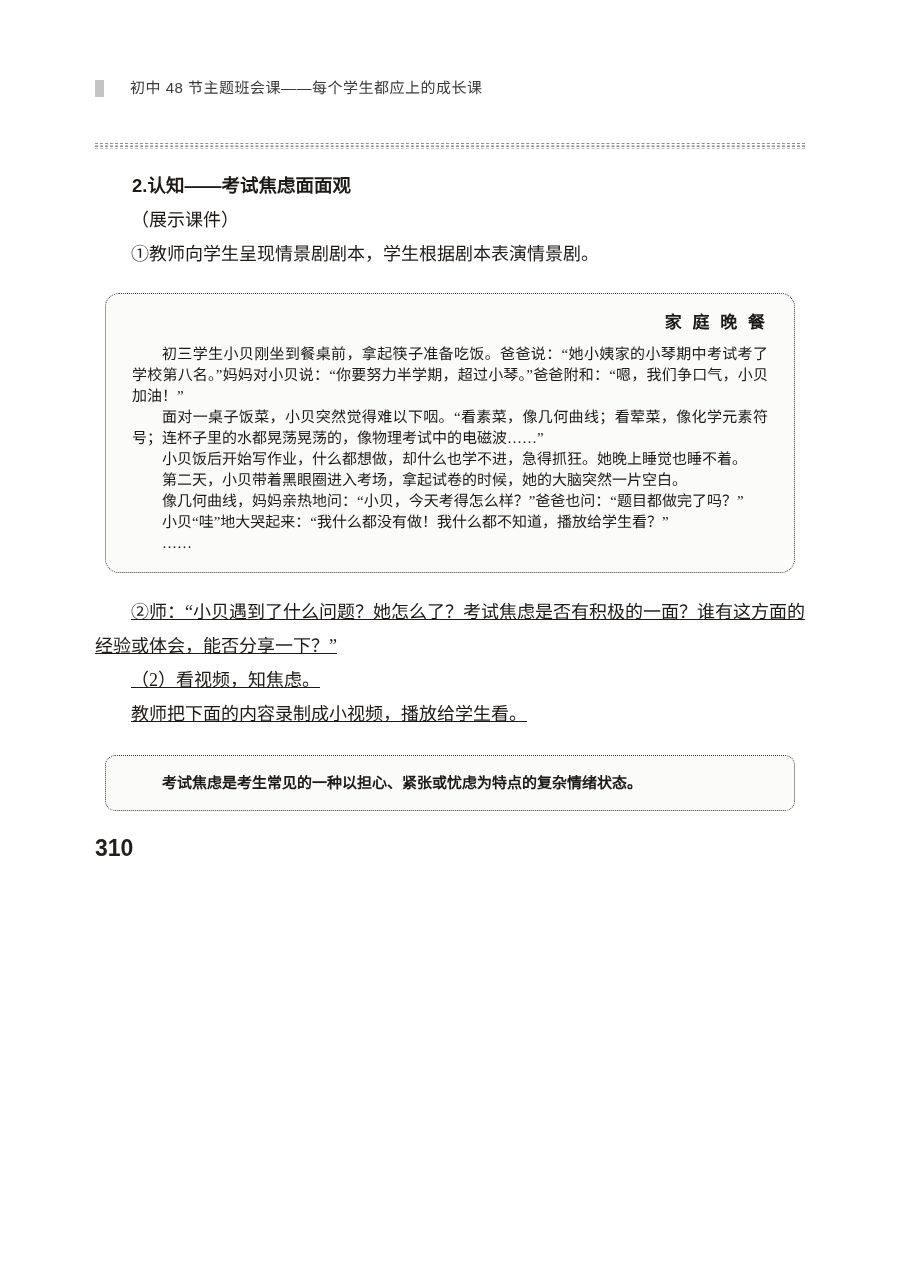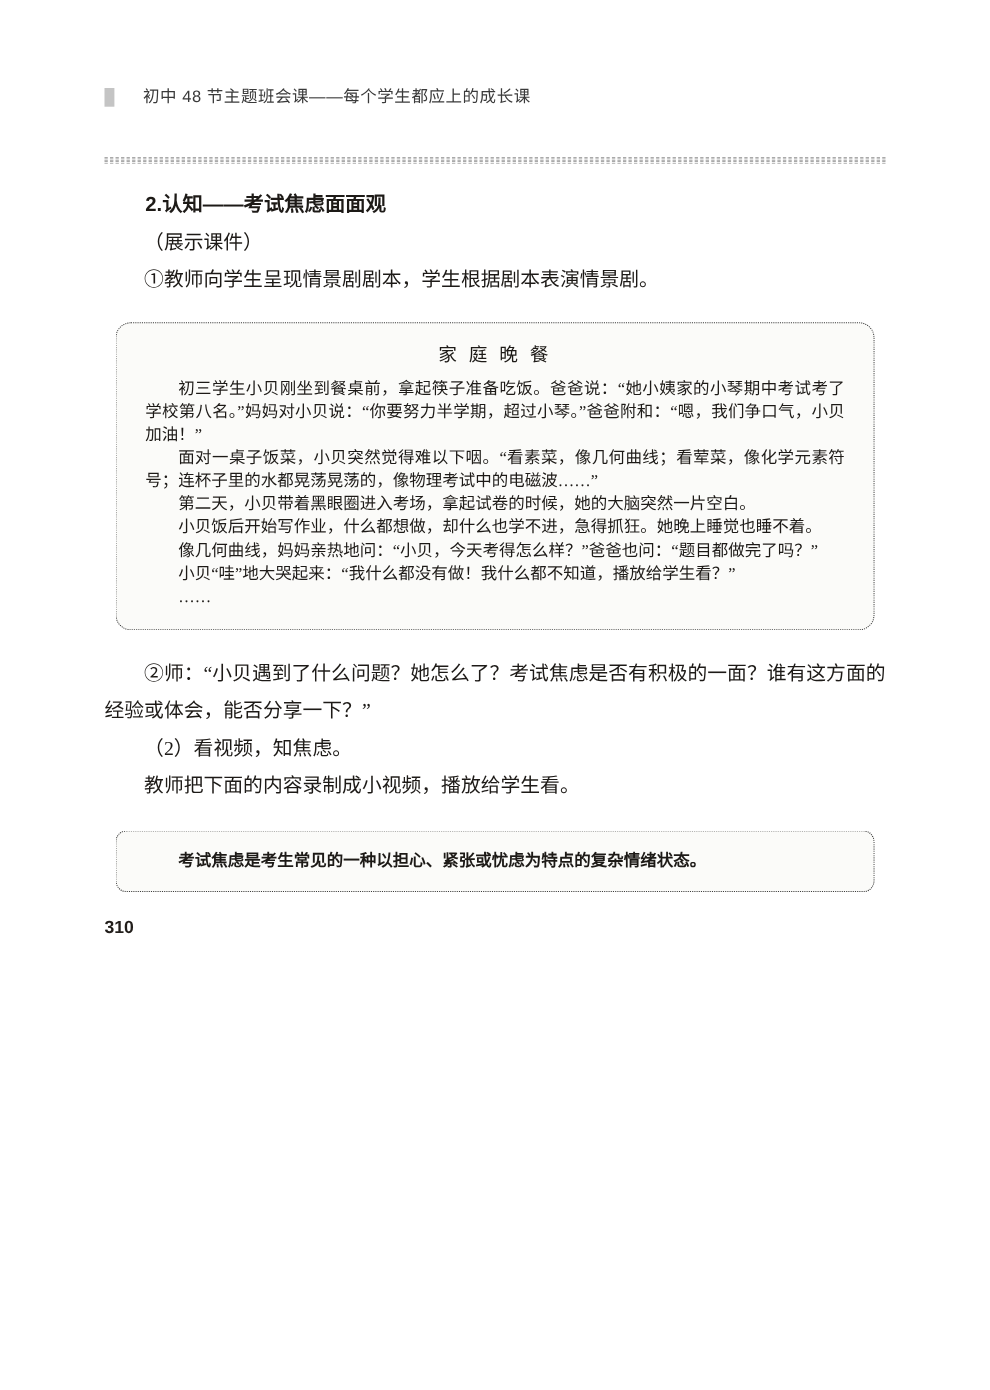--- a/index.html
+++ b/index.html
@@ -70,57 +70,57 @@
 
   
   .script-box {
     margin: 22px 10px 0;
     border: 1px dotted #3c3c3c;
     border-radius: 14px;
     background: #fbfbf9;
     padding: 14px 26px 18px;
   }
   .script-box .box-title {
-    text-align: center;
+    text-align: right;
     font-family: "Liberation Sans", "DejaVu Sans", sans-serif;
-    font-weight: normal;
+    font-weight: bold;
     font-size: 17px;
     letter-spacing: 3px;
     line-height: 30px;
     margin-bottom: 6px;
   }
   .script-box p {
     font-size: 15px;
     line-height: 21px;
     text-indent: 2em;
     text-align: justify;
   }
 
-  .after-box { margin-top: 22px; }
+  .after-box { margin-top: 22px; text-decoration: underline; }
 
   .definition-box {
     margin: 24px 10px 0;
     border: 1px dotted #3c3c3c;
     border-radius: 10px;
     background: #fbfbf9;
     padding: 12px 26px;
   }
   .definition-box p {
     font-size: 15px;
     line-height: 30px;
     text-indent: 2em;
     font-weight: bold;
     text-align: justify;
   }
 
   .page-number {
     margin-top: 24px;
     font-family: "Liberation Sans", "DejaVu Sans", sans-serif;
     font-weight: bold;
-    font-size: 16px;
+    font-size: 23px;
     color: #221e1b;
   }
 </style>
 </head>
 <body>
 
 <div class="content">
 
   <div class="running-head">
     <span class="head-marker"></span>
@@ -132,22 +132,22 @@
 
   <h2 class="section-heading">2.认知——考试焦虑面面观</h2>
 
   <p class="body-par">（展示课件）</p>
   <p class="body-par">①教师向学生呈现情景剧剧本，学生根据剧本表演情景剧。</p>
 
   <div class="script-box">
     <div class="box-title">家 庭 晚 餐</div>
     <p>初三学生小贝刚坐到餐桌前，拿起筷子准备吃饭。爸爸说：“她小姨家的小琴期中考试考了学校第八名。”妈妈对小贝说：“你要努力半学期，超过小琴。”爸爸附和：“嗯，我们争口气，小贝加油！”</p>
     <p>面对一桌子饭菜，小贝突然觉得难以下咽。“看素菜，像几何曲线；看荤菜，像化学元素符号；连杯子里的水都晃荡晃荡的，像物理考试中的电磁波……”</p>
+    <p>小贝饭后开始写作业，什么都想做，却什么也学不进，急得抓狂。她晚上睡觉也睡不着。</p>
     <p>第二天，小贝带着黑眼圈进入考场，拿起试卷的时候，她的大脑突然一片空白。</p>
-    <p>小贝饭后开始写作业，什么都想做，却什么也学不进，急得抓狂。她晚上睡觉也睡不着。</p>
     <p>像几何曲线，妈妈亲热地问：“小贝，今天考得怎么样？”爸爸也问：“题目都做完了吗？”</p>
     <p>小贝“哇”地大哭起来：“我什么都没有做！我什么都不知道，播放给学生看？”</p>
     <p>……</p>
   </div>
 
   <div class="after-box">
     <p class="body-par">②师：“小贝遇到了什么问题？她怎么了？考试焦虑是否有积极的一面？谁有这方面的经验或体会，能否分享一下？”</p>
     <p class="body-par">（2）看视频，知焦虑。</p>
     <p class="body-par">教师把下面的内容录制成小视频，播放给学生看。</p>
   </div>

